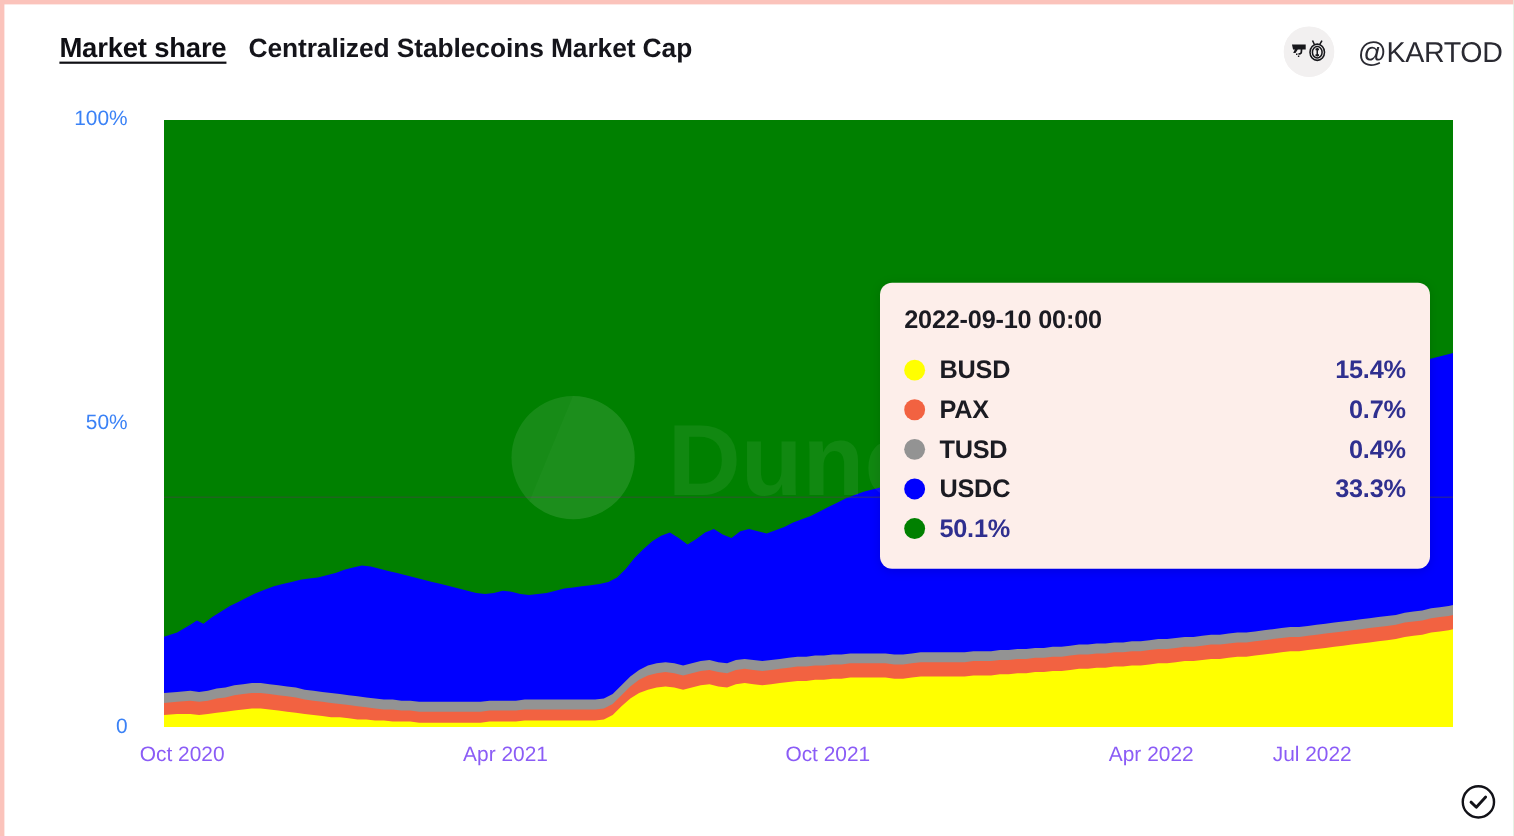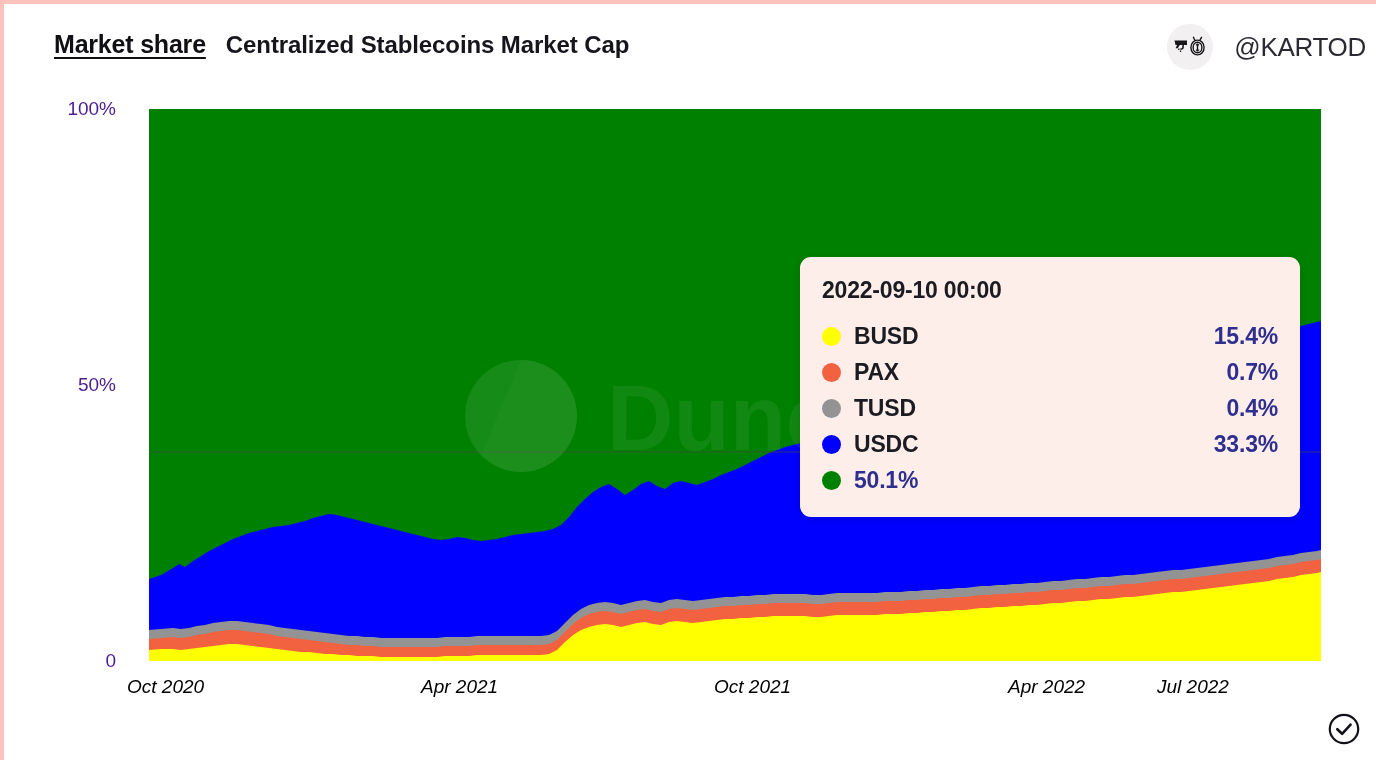--- a/index.html
+++ b/index.html
@@ -97,21 +97,21 @@
     position: absolute;
     left: 0;
     top: 0;
     width: 130px;
     height: 590px;
   }
   .y-tick {
     position: absolute;
     right: 18px;
     font-size: 19px;
-    color: #4c1d95;
+    color: #3b82f6;
     text-align: right;
     white-space: nowrap;
     transform: translateY(-50%);
   }
 
   .plot {
     position: absolute;
     left: 145px;
     top: 21px;
     width: 1172px;
@@ -124,23 +124,22 @@
   .x-axis {
     position: absolute;
     left: 0;
     top: 588px;
     width: 1376px;
     height: 36px;
   }
   .x-tick {
     position: absolute;
     font-size: 19px;
-    color: #000000;
+    color: #8b5cf6;
     white-space: nowrap;
-    font-style: italic;
   }
 
   
   .watermark {
     position: absolute;
     left: 455px;
     top: 333px;
     width: 420px;
     height: 120px;
     pointer-events: none;

